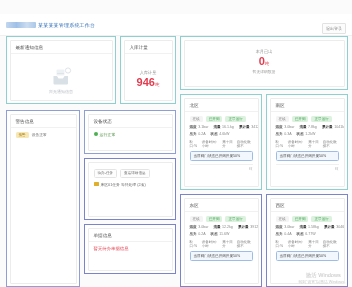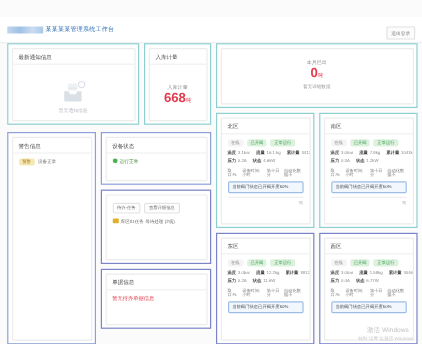--- a/index.html
+++ b/index.html
@@ -144,21 +144,21 @@
         </div>
       </div>
     </div>
 
     <div class="panel teal" style="left:120px; top:0; width:56px; height:68px;">
       <div class="inner">
         <div class="ptitle">入库计量</div>
         <div class="pbody">
           <div class="stat" style="height:42px;">
             <span class="stat-label">入库计量</span>
-            <span class="stat-val"><span>668</span><span class="u">吨</span></span>
+            <span class="stat-val"><span>946</span><span class="u">吨</span></span>
           </div>
         </div>
       </div>
     </div>
 
     <div class="panel teal" style="left:180px; top:0; width:168px; height:54px;">
       <div class="inner">
         <div class="pbody" style="padding-top:8px;">
           <div class="stat">
             <span class="stat-label">本月已出</span>

